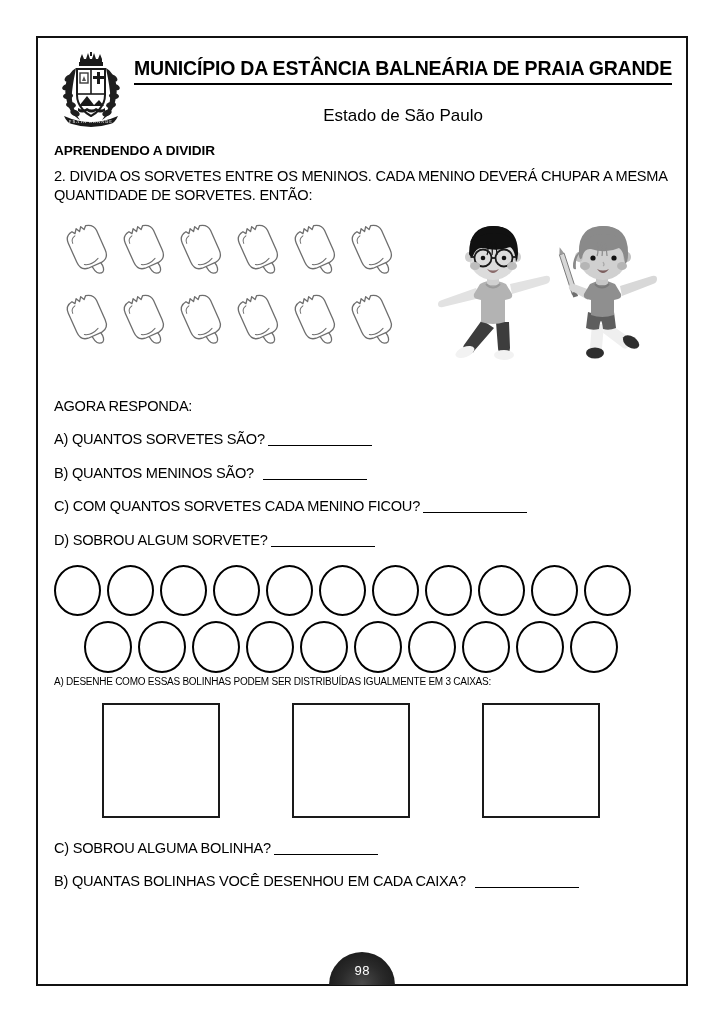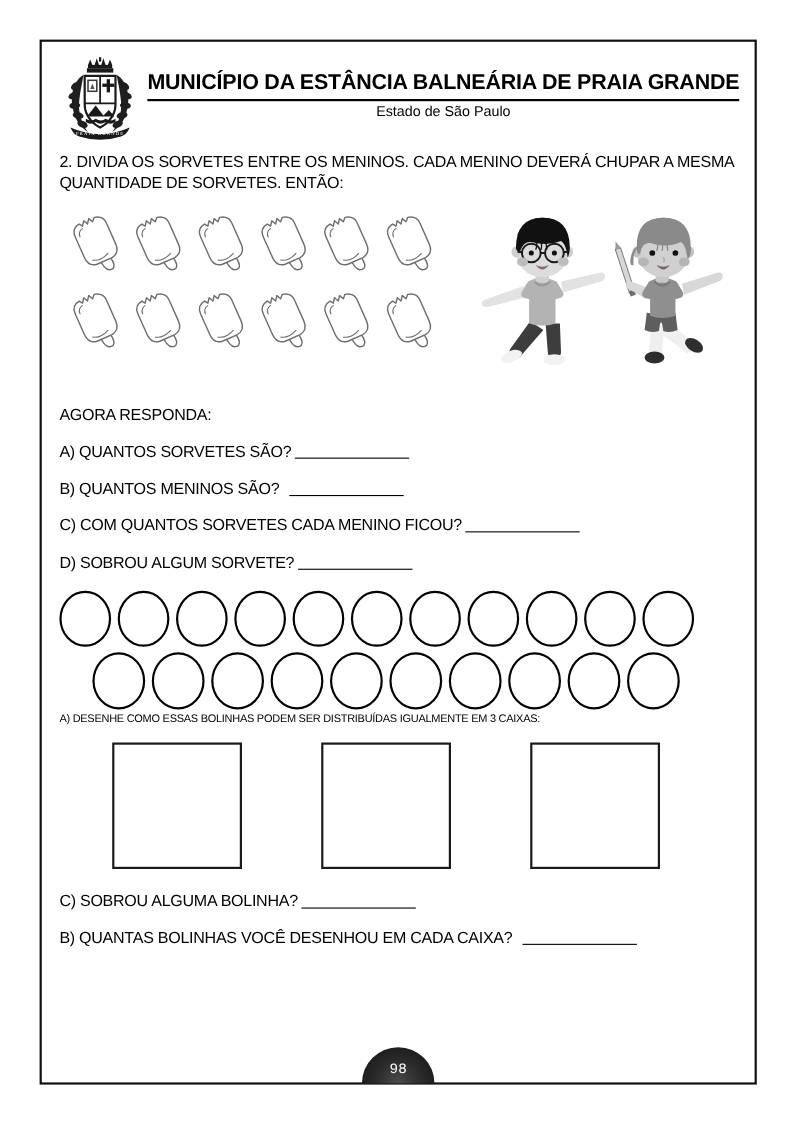--- a/index.html
+++ b/index.html
@@ -26,21 +26,21 @@
 
   .page-inner {
     position: absolute;
     left: 0; top: 0; right: 0; bottom: 0;
     padding: 10px 16px 0 16px;
   }
 
   
   .header {
     display: flex;
-    align-items: center;
+    align-items: flex-end;
     padding-bottom: 2px;
   }
   .crest {
     width: 74px; height: 78px;
     flex: 0 0 74px;
     margin-top: 2px;
   }
   .header-text {
     flex: 1 1 auto;
     padding-left: 6px;
@@ -49,23 +49,23 @@
   .muni-title {
     font-size: 19.5px;
     font-weight: bold;
     letter-spacing: -0.2px;
     line-height: 1.12;
     white-space: nowrap;
     padding-bottom: 3px;
     border-bottom: 2.2px solid #000;
   }
   .sub-line {
-    font-size: 13px;
+    font-size: 17px;
     line-height: 1.42;
-    margin-top: 0;
+    margin-top: 19px;
   }
 
   
   .section-title {
     font-size: 13.6px;
     font-weight: bold;
     margin-top: 13px;
     letter-spacing: -0.1px;
   }
   .instruction {
@@ -232,20 +232,21 @@
             <text x="37" y="73" font-size="4.2" fill="#ffffff" text-anchor="middle" font-family="Liberation Serif, serif" letter-spacing="1.1">PRAIA GRANDE</text>
           </g>
         </svg>
       </div>
       <div class="header-text">
         <div class="muni-title">MUNICÍPIO DA ESTÂNCIA BALNEÁRIA DE PRAIA GRANDE</div>
         <div class="sub-line">Estado de São Paulo</div>
       </div>
     </div>
 
+    <div class="section-title">APRENDENDO A DIVIDIR</div>
     <div class="instruction">2. DIVIDA OS SORVETES ENTRE OS MENINOS. CADA MENINO DEVERÁ CHUPAR A MESMA QUANTIDADE DE SORVETES. ENTÃO:</div>
 
     <div class="illustration-row">
 
       <div class="popsicle-grid" id="popsicle-grid">
           <div class="popsicle">
 <svg viewBox="0 0 57 70" width="57" height="70" aria-hidden="true">
   <g transform="rotate(-24 28 35)" fill="none" stroke="#6e6e6e" stroke-width="1.3" stroke-linejoin="round" stroke-linecap="round">
 
     <path d="M26 44 q0 12 4 14 q5 2 6 -3 q1 -6 -3 -11z" fill="#ffffff"></path>

